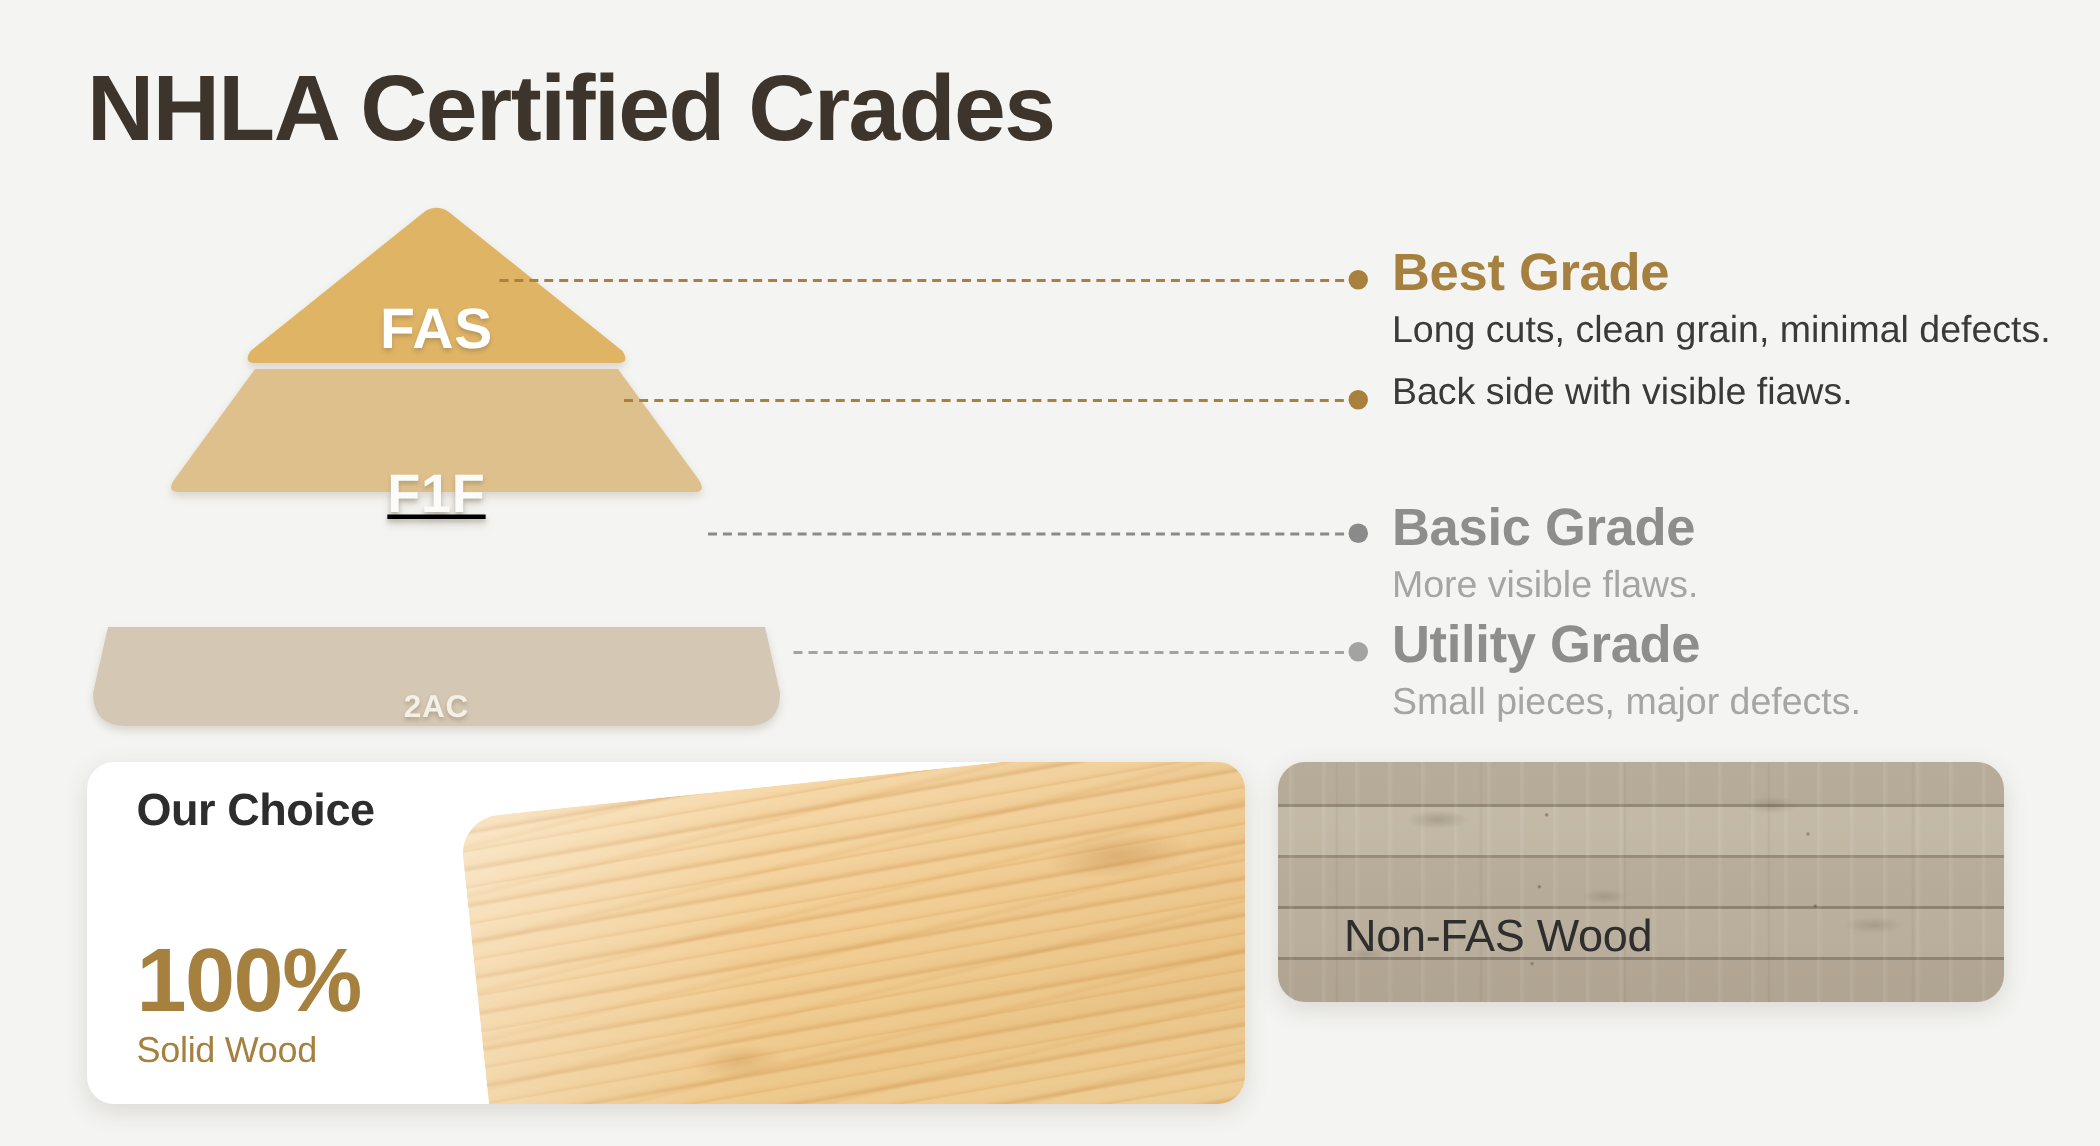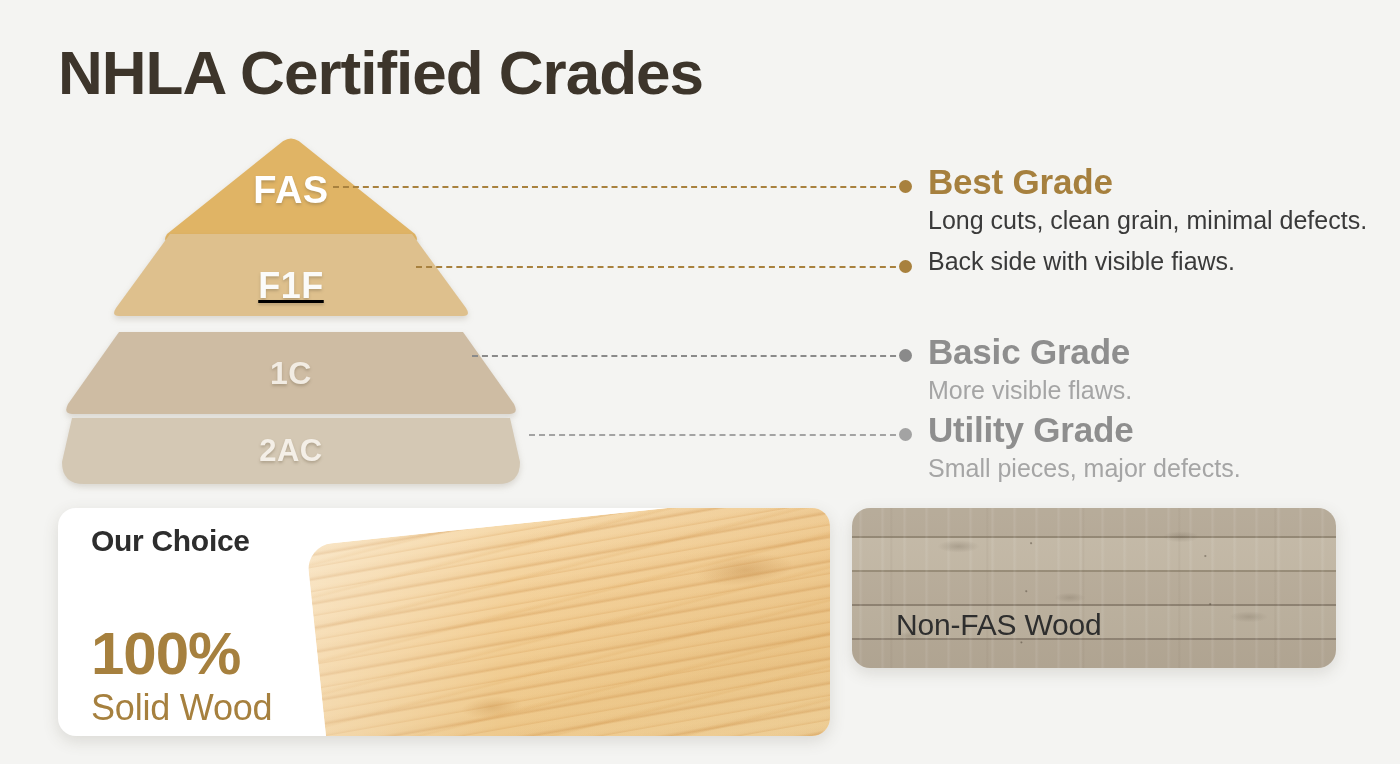--- a/index.html
+++ b/index.html
@@ -35,45 +35,45 @@
     top: 138px;
     width: 458px;
     height: 346px;
   }
   .tier {
     position: absolute;
     left: 0;
     width: 100%;
     height: 100%;
     display: flex;
-    align-items: center;
+    align-items: flex-end;
     justify-content: center;
     filter: drop-shadow(0 3px 3px rgba(120,105,80,0.22));
   }
   .tier-shape {
     position: absolute;
     inset: 0;
   }
   .tier-label {
     position: relative;
     z-index: 2;
     font-size: 34px;
     font-weight: 700;
     letter-spacing: 0.5px;
     text-shadow: 0 2px 3px rgba(110,95,70,0.35);
   }
   #tier-fas  { top: 0px;   height: 104px; }
-  #tier-f1f  { top: 96px; height: 104px; text-decoration: underline;  }
+  #tier-f1f  { top: 108px; height: 104px; text-decoration: underline;  }
   #tier-1c   { top: 194px; height: 82px;  }
   #tier-2ac  { top: 280px; height: 66px;  }
 
   #tier-fas .tier-label { color: #ffffff; font-size: 38px; }
   #tier-f1f .tier-label { color: #fbfbf9; font-size: 36px; }
   #tier-1c  .tier-label { color: #f2ece3; font-size: 32px; }
-  #tier-2ac .tier-label { color: #f4efe7; font-size: 31px; }
+  #tier-2ac .tier-label { color: #f4efe7; font-size: 21px; }
 
   
   .connector {
     position: absolute;
     height: 0;
     border-top-width: 2px;
     border-top-style: dashed;
   }
   .connector-dot {
     position: absolute;
@@ -145,21 +145,21 @@
     margin-top: 12px;
   }
   #percent-value {
     font-size: 60px;
     font-weight: 700;
     color: #a6803e;
     line-height: 1;
     letter-spacing: -1px;
   }
   #percent-caption {
-    font-size: 36px;
+    font-size: 24px;
     font-weight: 400;
     color: #a6803e;
     line-height: 1.1;
     margin-top: 4px;
     letter-spacing: -0.2px;
   }
 
   
   #board {
     position: absolute;
@@ -283,26 +283,20 @@
     <span class="tier-label">FAS</span>
   </div>
 
   <div class="tier" id="tier-f1f">
     <svg class="tier-shape" viewBox="0 0 458 82" preserveAspectRatio="none">
       <path d="M 108 0 L 350 0 L 404 74 Q 409 82 401 82 L 57 82 Q 49 82 54 74 Z" fill="#DEC08D"></path>
     </svg>
     <span class="tier-label">F1F</span>
   </div>
 
-  <div class="tier" id="tier-1c">
-    <svg class="tier-shape" viewBox="0 0 458 82" preserveAspectRatio="none">
-      <path d="M 57 0 L 401 0 L 452 72 Q 457 82 448 82 L 10 82 Q 1 82 6 72 Z" fill="#CEBCA3"></path>
-    </svg>
-    <span class="tier-label">1C</span>
-  </div>
 
   <div class="tier" id="tier-2ac">
     <svg class="tier-shape" viewBox="0 0 458 66" preserveAspectRatio="none">
       <path d="M 10 0 L 448 0 L 458 44 Q 458 66 436 66 L 22 66 Q 0 66 0 44 Z" fill="#D4C8B4"></path>
     </svg>
     <span class="tier-label">2AC</span>
   </div>
 </div>
 
 <div class="connector" style="left:333px; top:186px; width:573px; border-top-color:#A8813E;"></div>

